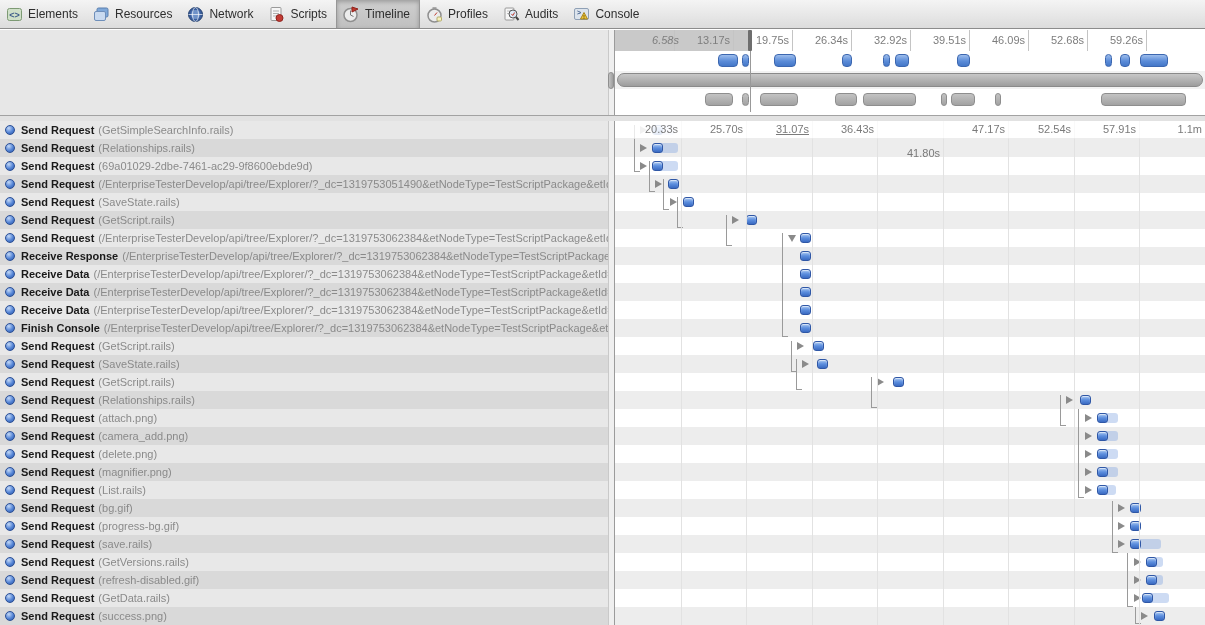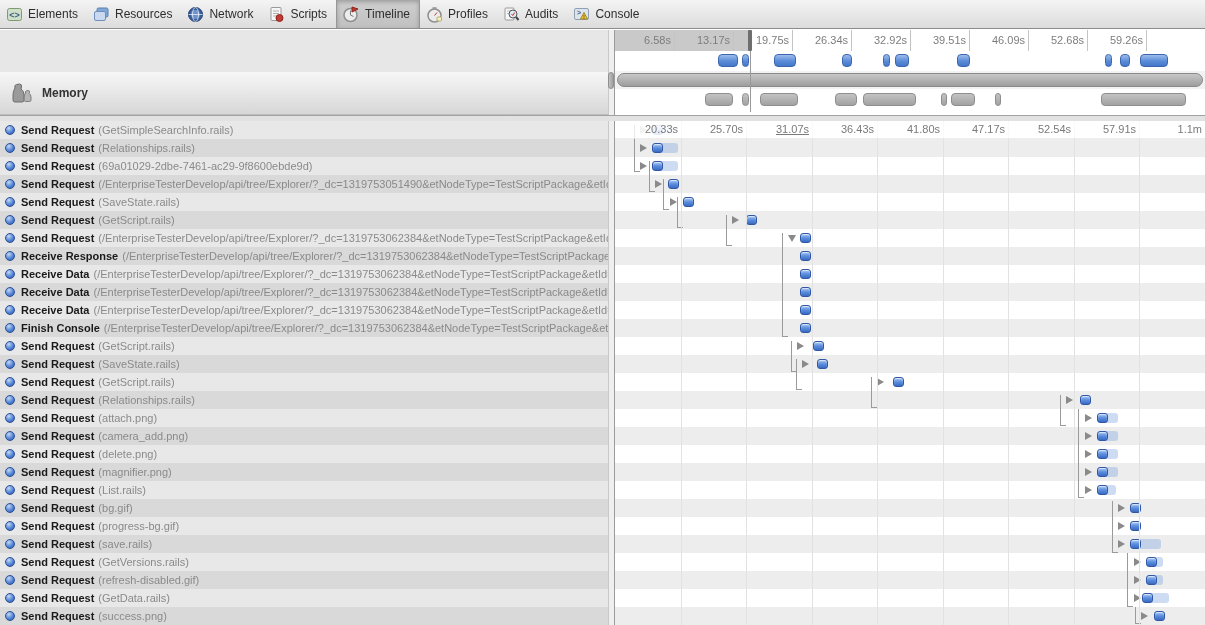--- a/index.html
+++ b/index.html
@@ -167,27 +167,20 @@
             <rect x="1.5" y="2.5" width="14" height="11" rx="1.5" fill="#dde4ec" stroke="#8fa0b5"></rect>
             <text x="4" y="9" font-size="7" font-weight="bold" fill="#3d5c8a">&gt;</text>
             <polygon points="11,6.5 14.5,13 7.5,13" fill="#f0c93c" stroke="#a8861d"></polygon>
             <text x="11" y="12.5" font-size="6" font-weight="bold" text-anchor="middle" fill="#6b4e00">!</text>
           </svg></span>
         <span class="tlabel">Console</span>
       </div>
   </div>
 
   <div id="sidebar">
-    <div class="sb-item" id="sb-memory">
-      <span class="sb-icon"><svg width="26" height="26">
-            <path d="M8 8 q-1-3 1.5-3.5 l3-0.5 q2.5 0 2 3 l-0.5 2 q3 2 3 6 l0 5 q0 2-2 2 l-7 0 q-2 0-2-2 l0-5 q0-4 2-7z" fill="#9a9a9a" stroke="#6e6e6e"></path>
-            <path d="M18.5 13 q-0.5-2 1-2.2 l1.8-0.3 q1.5 0 1.2 2 l-0.3 1 q1.8 1.2 1.8 3.6 l0 3 q0 1.4-1.4 1.4 l-4 0 q-1.4 0-1.4-1.4 l0-3 q0-2.4 1.3-4.1z" fill="#b5b5b5" stroke="#7e7e7e"></path>
-          </svg></span>
-      <span class="sb-label">Memory</span>
-    </div>
     <div id="records">
         <div class="rrow odd" style="top: 0px;">
           <span class="ball"></span>
           <span class="rname">Send Request</span>
           <span class="rdetail">(GetSimpleSearchInfo.rails)</span>
         </div>
         <div class="rrow even" style="top: 18px;">
           <span class="ball"></span>
           <span class="rname">Send Request</span>
           <span class="rdetail">(Relationships.rails)</span>
@@ -326,21 +319,21 @@
   </div>
 
   <div id="scrollstrip"></div>
   <div id="vthumb"></div>
   <div id="vdivider"></div>
 
   <div id="grid">
     <div id="ov-ruler">
       <div id="ov-shade" style="width: 135px;"></div>
     <div class="ov-tick" style="left: 59px;"></div>
-        <span class="ov-lbl" style="left: 56px;">6.58s</span>
+        <span class="ov-lbl" style="left: 64px; font-style: italic;">6.58s</span>
         <div class="ov-tick" style="left: 118px;"></div>
         <span class="ov-lbl" style="left: 115px;">13.17s</span>
         <div class="ov-tick" style="left: 177px;"></div>
         <span class="ov-lbl" style="left: 174px;">19.75s</span>
         <div class="ov-tick" style="left: 236px;"></div>
         <span class="ov-lbl" style="left: 233px;">26.34s</span>
         <div class="ov-tick" style="left: 295px;"></div>
         <span class="ov-lbl" style="left: 292px;">32.92s</span>
         <div class="ov-tick" style="left: 354px;"></div>
         <span class="ov-lbl" style="left: 351px;">39.51s</span>
@@ -492,21 +485,21 @@
       <div class="gridline" style="left: 262px;"></div>
       <div class="gridline" style="left: 328px;"></div>
       <div class="gridline" style="left: 393px;"></div>
       <div class="gridline" style="left: 459px;"></div>
       <div class="gridline" style="left: 524px;"></div>
       <div id="gheader">
         <span class="glbl" style="left: 63px;">20.33s</span>
         <span class="glbl" style="left: 128px;">25.70s</span>
         <span class="glbl" style="left: 194px; text-decoration: underline;">31.07s</span>
         <span class="glbl" style="left: 259px;">36.43s</span>
-        <span class="glbl" style="left: 325px;">41.80s</span>
+        <span class="glbl" style="left: 325px; margin-top: 24px;">41.80s</span>
         <span class="glbl" style="left: 390px;">47.17s</span>
         <span class="glbl" style="left: 456px;">52.54s</span>
         <span class="glbl" style="left: 521px;">57.91s</span>
         <span class="glbl" style="left: 587px;">1.1m</span>
       </div>
   </div>
 
   <div id="splitter"></div>
 </div>
 

